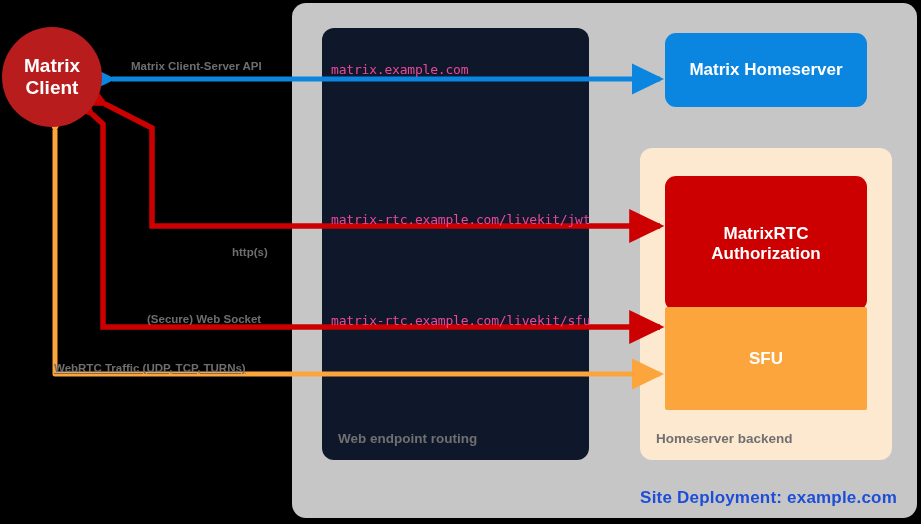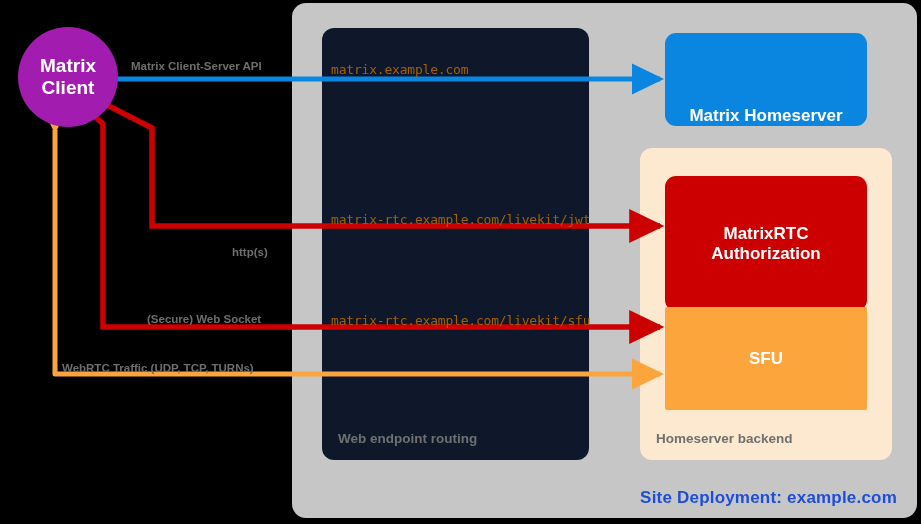--- a/index.html
+++ b/index.html
@@ -61,31 +61,30 @@
   
   .node{
     position:absolute;
     display:flex;align-items:center;justify-content:center;
     text-align:center;
     color:#ffffff;
     font-weight:bold;
     line-height:1.17;
   }
   .client-node{
-    left:18px;top:27px;width:100px;height:100px;
-    background:#a21caf;
+    left:2px;top:27px;width:100px;height:100px;
+    background:#b91c1c;
     border-radius:50%;
     font-size:19px;
   }
   .homeserver-node{
-    left:665px;top:33px;width:202px;height:93px;
+    left:665px;top:33px;width:202px;height:74px;
     background:#0b86e0;
     border-radius:11px;
     font-size:17px;
-    align-items:flex-end;
   }
   .auth-node{
     left:665px;top:176px;width:202px;height:135px;
     background:#cc0000;
     border-radius:11px;
     font-size:17px;
     text-align:center;
   }
   .sfu-node{
     left:665px;top:307px;width:202px;height:103px;
@@ -97,30 +96,30 @@
   
   .edge-label{
     position:absolute;
     color:#6e6e6e;
     font-size:11.5px;
     font-weight:bold;
     white-space:nowrap;
   }
   .url-label{
     position:absolute;
-    color:#a16207;
+    color:#ec4899;
     font-size:13px;
     font-family:"DejaVu Sans Mono", monospace;
     white-space:nowrap;
     letter-spacing:-0.2px;
   }
   .lbl-api{left:131px;top:60px;}
   .lbl-http{left:232px;top:210px;margin-top:36px;}
   .lbl-ws{left:147px;top:313px;}
-  .lbl-webrtc{left:62px;top:362px;}
+  .lbl-webrtc{left:54px;top:362px;text-decoration:underline;}
   .url-hs{left:331px;top:62px;}
   .url-jwt{left:331px;top:212px;}
   .url-sfu{left:331px;top:313px;}
 </style>
 </head>
 <body>
 
 <div id="stage">
 
   <div class="site-container">

